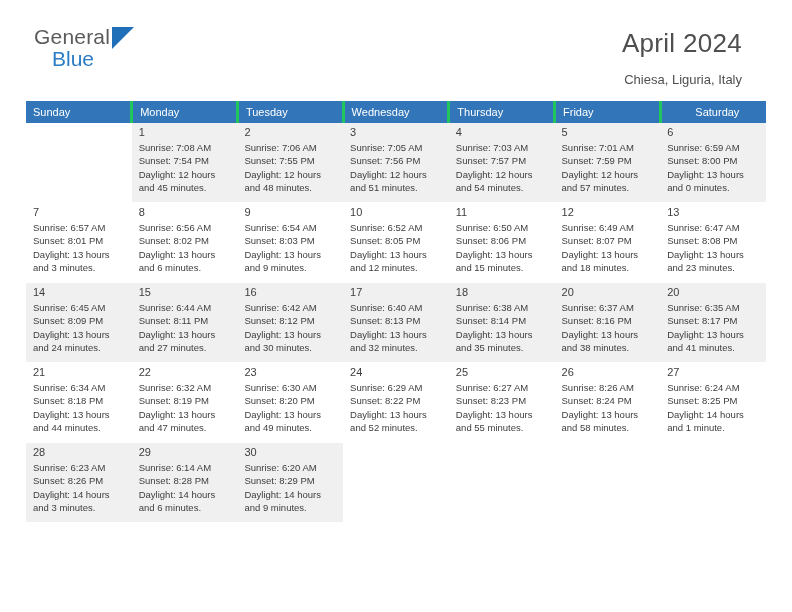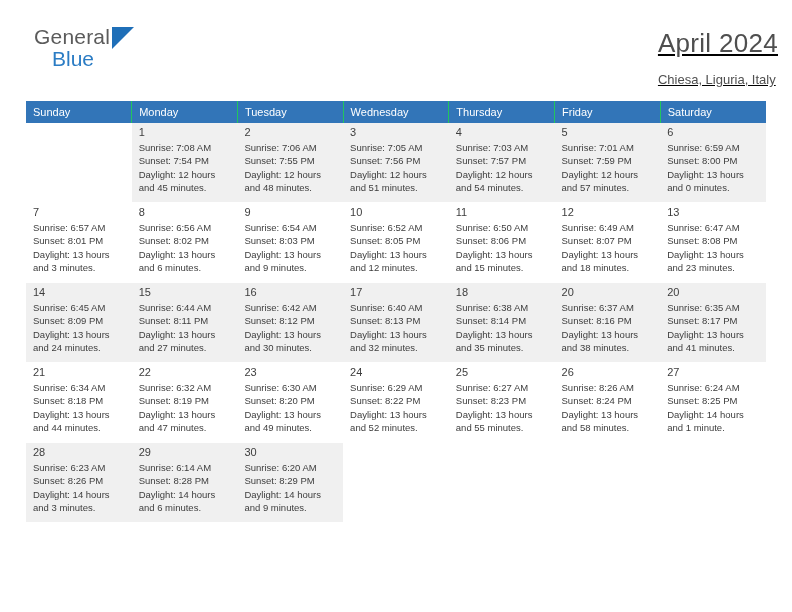--- a/index.html
+++ b/index.html
@@ -12,21 +12,21 @@
   .page {
     position: relative;
     width: 792px; height: 612px;
     padding: 0;
   }
   
   .header {
     display: flex;
     align-items: flex-start;
     justify-content: space-between;
-    padding: 26px 14px 0 34px;
+    padding: 26px 50px 0 34px;
   }
   .logo {
     position: relative;
     width: 110px;
     line-height: 1;
   }
   .logo-general {
     font-size: 21px;
     color: #5b5b5b;
     letter-spacing: .2px;
@@ -39,22 +39,22 @@
     margin-top: 1px;
   }
   .logo-tri {
     position: absolute;
     left: 78px; top: 1px;
     width: 0; height: 0;
     border-left: 22px solid #1f6fb8;
     border-bottom: 22px solid transparent;
   }
   .title-wrap {
+    text-align: right;
     padding-top: 2px;
-    text-decoration: underline;
   }
   .month-title {
     font-size: 26px;
     color: #4f4f4f;
     font-weight: normal;
     letter-spacing: .3px;
   }
   .location {
     font-size: 13px;
     color: #4f4f4f;
@@ -67,23 +67,23 @@
     border-collapse: collapse;
     table-layout: fixed;
   }
   .cal th {
     background: #3275b8;
     color: #ffffff;
     font-size: 11px;
     font-weight: normal;
     text-align: left;
     padding: 5px 0 5px 7px;
-    border-right: 1px solid #22c55e;
-  }
-  .cal th:last-child { border-right: none; }
+    border-right: 3px solid #22c55e;
+  }
+  .cal th:last-child { border-right: none; text-align: center; }
   .cal td {
     vertical-align: top;
     font-size: 9.5px;
     color: #3d3d3d;
     padding: 3px 6px 7px 7px;
     height: 78px;
     border-bottom: 1px solid #ffffff;
   }
   .cal tr.shade td { background: #f0f0f0; }
   .cal tr.plain td { background: #ffffff; }

